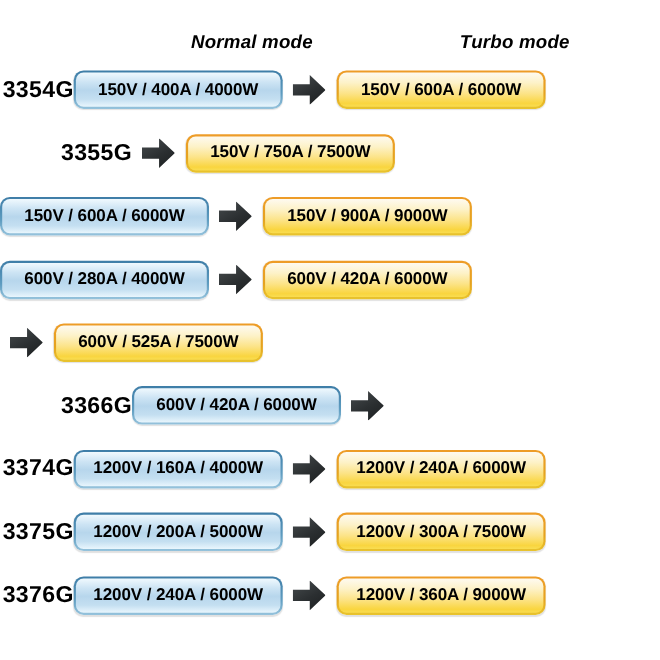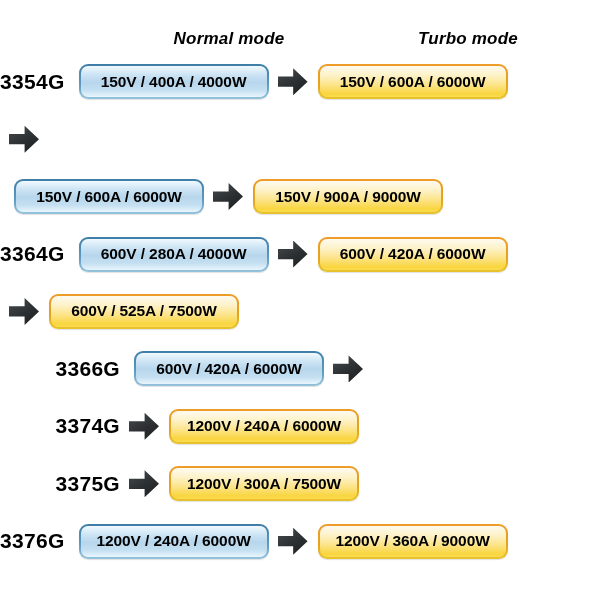--- a/index.html
+++ b/index.html
@@ -45,21 +45,20 @@
   }
   .model {
     width: 120px;
     text-align: right;
     font-size: 21px;
     font-weight: bold;
     letter-spacing: 0.3px;
     white-space: nowrap;
   }
   .badge {
-    margin-left: 14px;
     width: 190px;
     height: 35px;
     border-radius: 9px;
     padding: 2px;
     box-sizing: border-box;
     display: flex;
     flex: none;
     box-shadow: 0 1px 1px rgba(0,0,0,0.12);
   }
   .badge .inner {
@@ -116,35 +115,38 @@
       <span class="badge blue">
           <span class="inner">150V / 400A / 4000W</span>
         </span>
       <span class="arrow"></span>
       <span class="badge orange">
           <span class="inner">150V / 600A / 6000W</span>
         </span>
     </div>
 
     <div class="row">
-      <span class="arrow"></span>
+      <span class="model">3355G</span>
+      <span class="arrow"></span>
+      <span class="badge orange">
+          <span class="inner">150V / 750A / 7500W</span>
+        </span>
     </div>
 
     <div class="row">
       <span class="badge blue">
           <span class="inner">150V / 600A / 6000W</span>
         </span>
       <span class="arrow"></span>
       <span class="badge orange">
           <span class="inner">150V / 900A / 9000W</span>
         </span>
     </div>
 
     <div class="row">
-      <span class="model">3364G</span>
       <span class="badge blue">
           <span class="inner">600V / 280A / 4000W</span>
         </span>
       <span class="arrow"></span>
       <span class="badge orange">
           <span class="inner">600V / 420A / 6000W</span>
         </span>
     </div>
 
     <div class="row">
@@ -157,28 +159,34 @@
     <div class="row">
       <span class="model">3366G</span>
       <span class="badge blue">
           <span class="inner">600V / 420A / 6000W</span>
         </span>
       <span class="arrow"></span>
     </div>
 
     <div class="row">
       <span class="model">3374G</span>
+      <span class="badge blue">
+          <span class="inner">1200V / 160A / 4000W</span>
+        </span>
       <span class="arrow"></span>
       <span class="badge orange">
           <span class="inner">1200V / 240A / 6000W</span>
         </span>
     </div>
 
     <div class="row">
       <span class="model">3375G</span>
+      <span class="badge blue">
+          <span class="inner">1200V / 200A / 5000W</span>
+        </span>
       <span class="arrow"></span>
       <span class="badge orange">
           <span class="inner">1200V / 300A / 7500W</span>
         </span>
     </div>
 
     <div class="row">
       <span class="model">3376G</span>
       <span class="badge blue">
           <span class="inner">1200V / 240A / 6000W</span>

